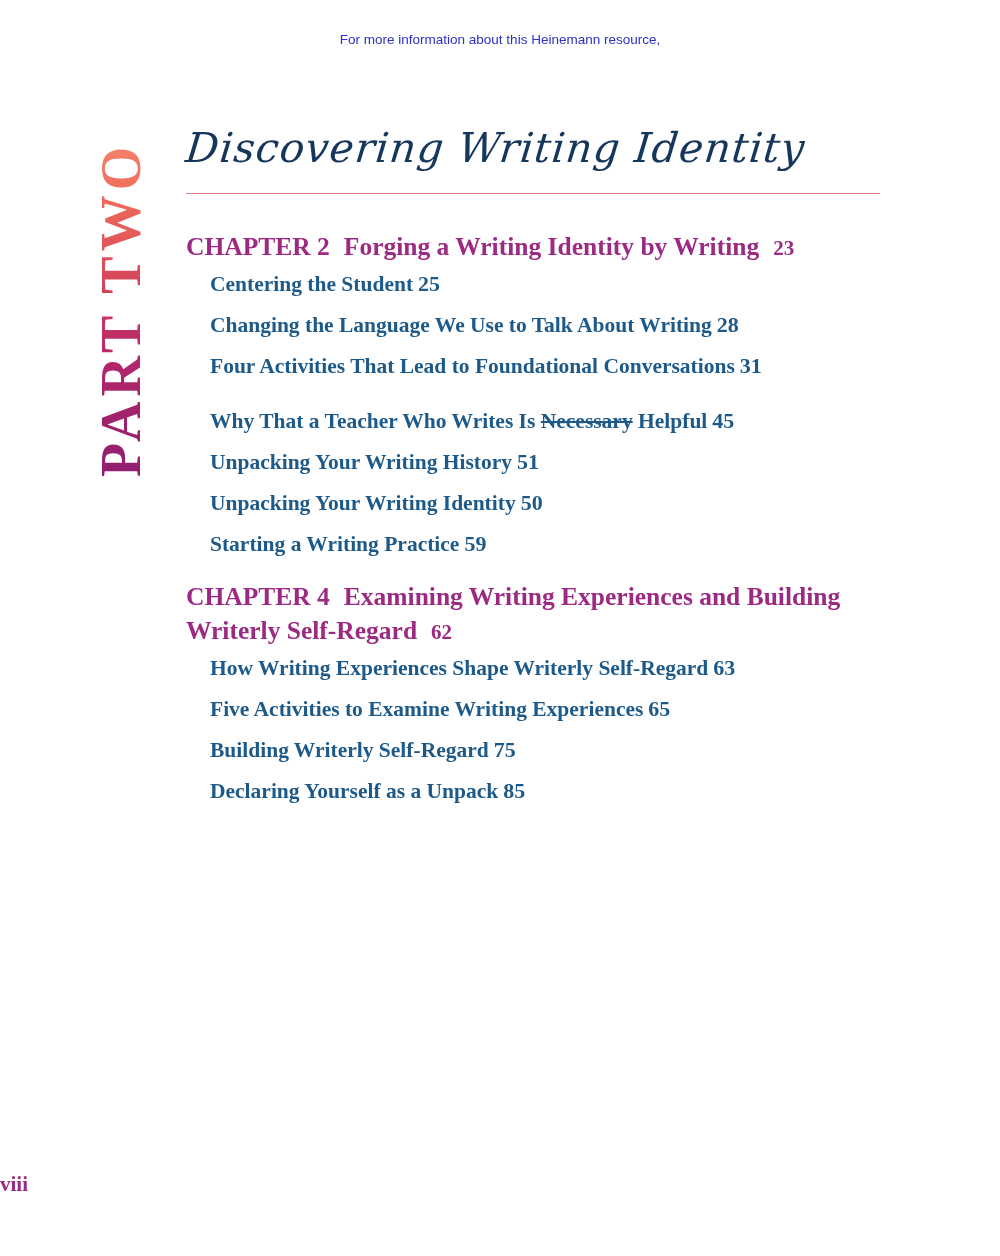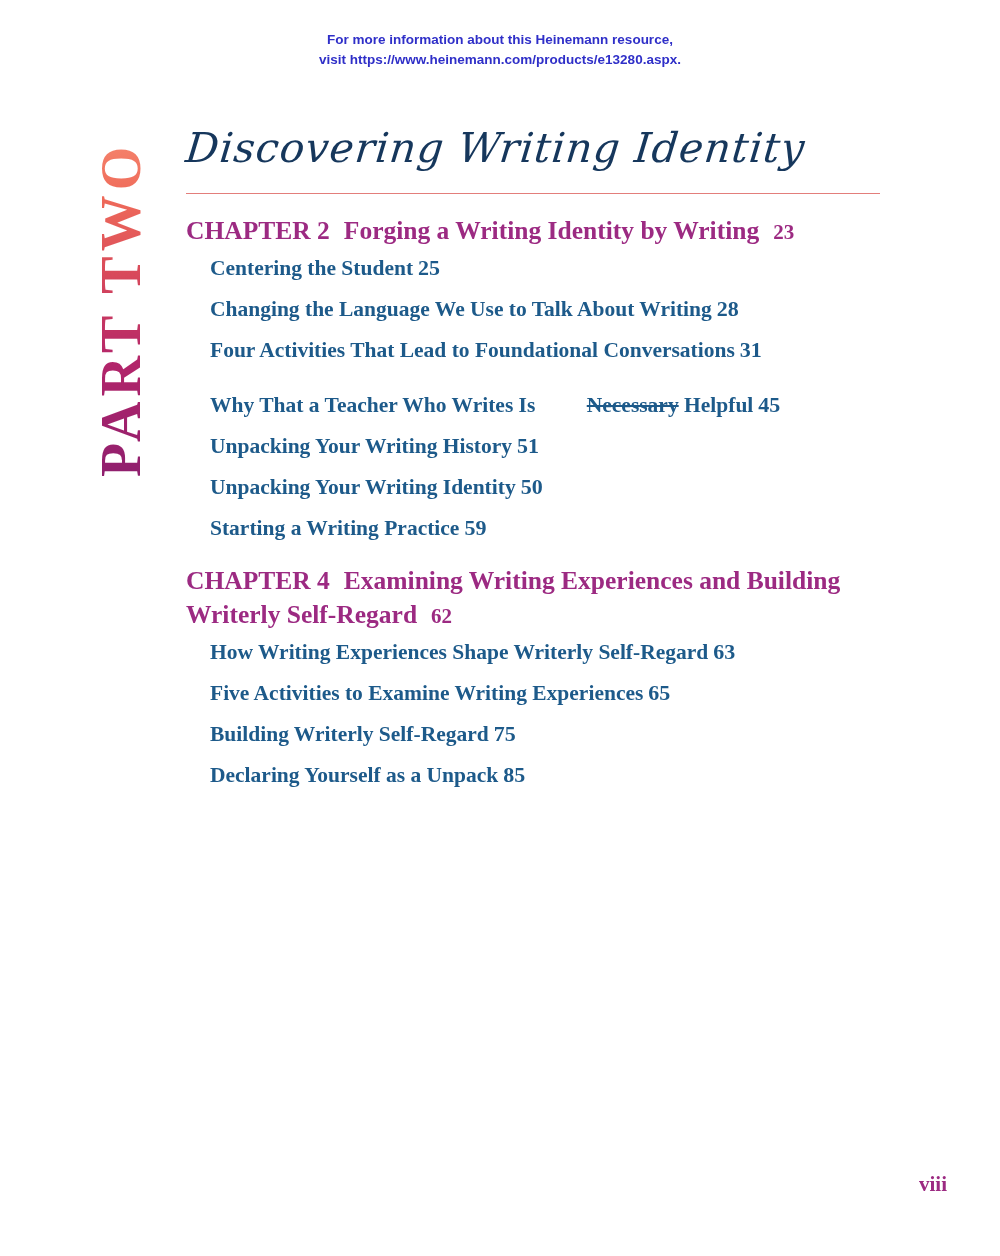--- a/index.html
+++ b/index.html
@@ -19,21 +19,20 @@
   .promo {
     position: absolute;
     top: 30px;
     left: 0;
     width: 1000px;
     text-align: center;
     font-family: "Liberation Sans", sans-serif;
     font-size: 13.5px;
     line-height: 1.45;
     color: #2f2fc8;
-    font-weight: bold;
   }
   .promo div { white-space: nowrap; }
 
   
   .part-label-wrap {
     position: absolute;
     left: 64px;
     top: 120px;
     width: 120px;
     height: 460px;
@@ -83,21 +82,21 @@
   }
 
   
   .toc {
     position: absolute;
     left: 186px;
     top: 214px;
     width: 700px;
   }
   .chapter {
-    margin-top: 0;
+    margin-top: 16px;
     margin-bottom: 6px;
     font-weight: bold;
     font-size: 25.5px;
     line-height: 1.33;
     color: #9c2a82;
     max-width: 690px;
   }
   .chapter .label { white-space: nowrap; }
   .chapter .title { }
   .chapter .pg {
@@ -113,44 +112,43 @@
     font-size: 21.5px;
     line-height: 1.3;
     color: #1d5a8a;
     margin-bottom: 12px;
     white-space: nowrap;
   }
   .section .pg {
     font-size: 22px;
     margin-left: 5px;
   }
-  .strike { text-decoration: line-through; margin-left: 46px; }
+  .strike { text-decoration: line-through; }
 
   .sp { display: inline-block; width: 14px; }
   .sp-sm { display: inline-block; width: 9px; }
 
   
   .folio {
     position: absolute;
     left: 0;
     top: 1172px;
     width: 947px;
-    text-align: right;
+    text-align: left;
     font-family: "Liberation Serif", serif;
     font-weight: bold;
     font-size: 21px;
     color: #9c2a82;
   }
 </style>
 </head>
 <body>
 
 <div class="promo">
   <div>For more information about this Heinemann resource,</div>
-  <div>visit https://www.heinemann.com/products/e13280.aspx.</div>
 </div>
 
 <div class="part-label-wrap">
   <div class="part-label">PART TWO</div>
 </div>
 
 <div class="part-title">Discovering Writing Identity</div>
 <div class="rule"></div>
 
 <div class="toc">

